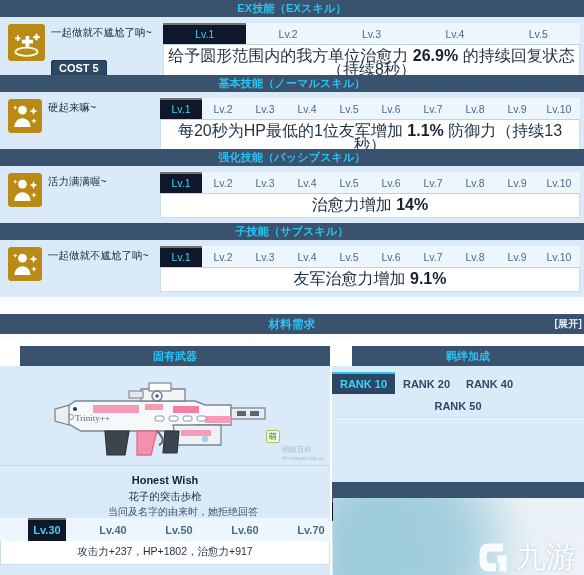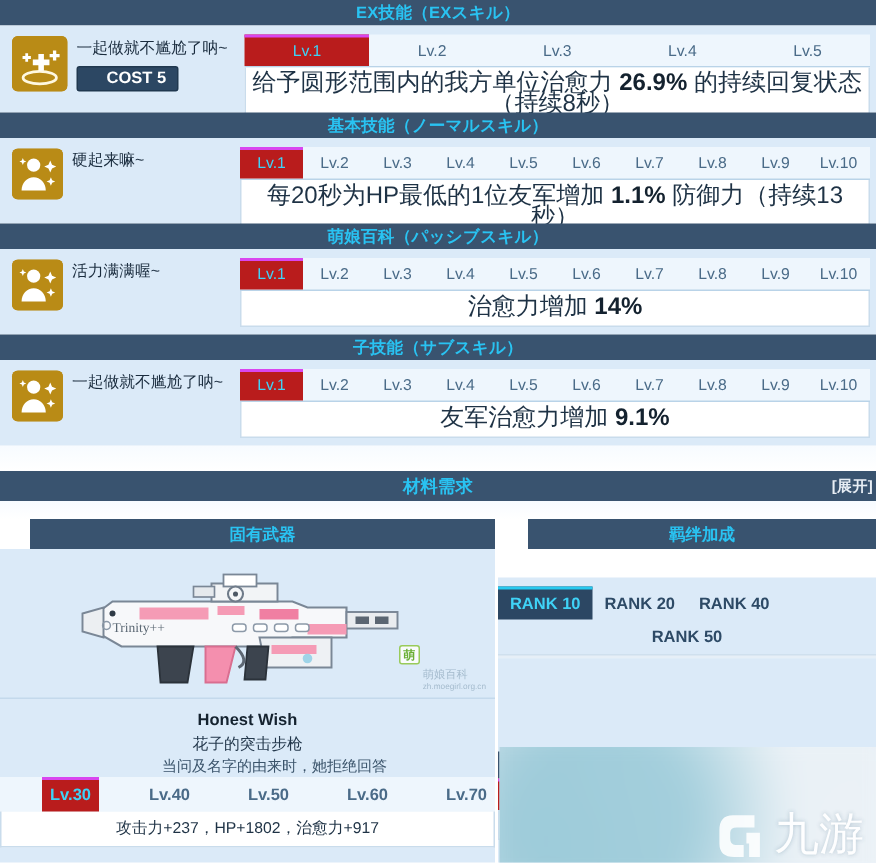--- a/index.html
+++ b/index.html
@@ -60,26 +60,26 @@
     padding-top: 3px;
   }
   .skill-name {
     font-size: 10.5px;
     color: #1a2c3e;
     line-height: 15px;
     white-space: nowrap;
   }
   .cost-badge {
     display: inline-block;
-    margin-top: 4px;
+    margin-top: 20px;
     background: #2c4763;
     color: #ffffff;
     font-size: 11px;
     font-weight: bold;
-    padding: 1px 7px 2px 19px;
+    padding: 1px 7px 2px 7px;
     border-radius: 2px;
     border: 1px solid #20384f;
   }
 
   .skill-levels { flex: 1 1 auto; padding-top: 1px; }
 
   .lv-tabs {
     display: flex;
     background: #eef6fd;
     border-bottom: 1px solid #b9d3e8;
@@ -88,23 +88,23 @@
     flex: 1 1 0;
     text-align: center;
     font-size: 10.5px;
     color: #4a6b88;
     padding: 3px 0 3px 0;
     line-height: 13px;
     border-top: 2px solid transparent;
     white-space: nowrap;
   }
   .lv-tab.active {
-    background: #b91c1c;
+    background: #0f172a;
     color: #3fd2f6;
-    border-top: 2px solid #d946ef;
+    border-top: 2px solid #737373;
     font-weight: normal;
   }
 
   .lv-desc {
     background: #ffffff;
     border: 1px solid #c9dcec;
     border-top: none;
     font-size: 16px;
     color: #1e3245;
     text-align: center;
@@ -173,21 +173,20 @@
   .weapon-tabs .lv-tab.active { font-weight: bold; }
   .weapon-stat {
     background:#ffffff; border:1px solid #c9dcec; border-top:none;
     text-align:center; font-size:10.5px; color:#1e3245; padding:4px 0 5px;
   }
 
   
   .rank-tabs {
     display: flex; flex-wrap: wrap;
     padding-top: 6px;
-    margin-top: 19px;
   }
   .rank-tab {
     width: 25%;
     text-align: center;
     font-size: 11px;
     font-weight: bold;
     color: #2d4a66;
     padding: 4px 0;
     border-top: 2px solid transparent;
     white-space: nowrap;
@@ -293,21 +292,21 @@
         <div class="lv-tab">Lv.7</div>
         <div class="lv-tab">Lv.8</div>
         <div class="lv-tab">Lv.9</div>
         <div class="lv-tab">Lv.10</div>
       </div>
       <div class="lv-desc"><span>每20秒为HP最低的1位友军增加 </span><b>1.1%</b><span> 防御力（持续13秒）</span></div>
     </div>
   </div>
 
   <div class="section-bar">
-    <span>萌娘百科（パッシブスキル）</span>
+    <span>强化技能（パッシブスキル）</span>
   </div>
 
   <div class="skill-row norm">
     <div class="skill-icon">
       <svg viewBox="0 0 40 40" aria-hidden="true">
         <rect width="40" height="40" fill="#b98b16"></rect>
         <circle cx="17" cy="13" r="5.2" fill="#ffffff"></circle>
         <path d="M7.5 33c0-6 4.3-10.5 9.5-10.5S26.5 27 26.5 33z" fill="#ffffff"></path>
         <path d="M30 9.5l1.4 3.3 3.3 1.4-3.3 1.4-1.4 3.3-1.4-3.3-3.3-1.4 3.3-1.4z" fill="#ffffff"></path>
         <path d="M30.5 22.5l1 2.4 2.4 1-2.4 1-1 2.4-1-2.4-2.4-1 2.4-1z" fill="#ffffff"></path>

